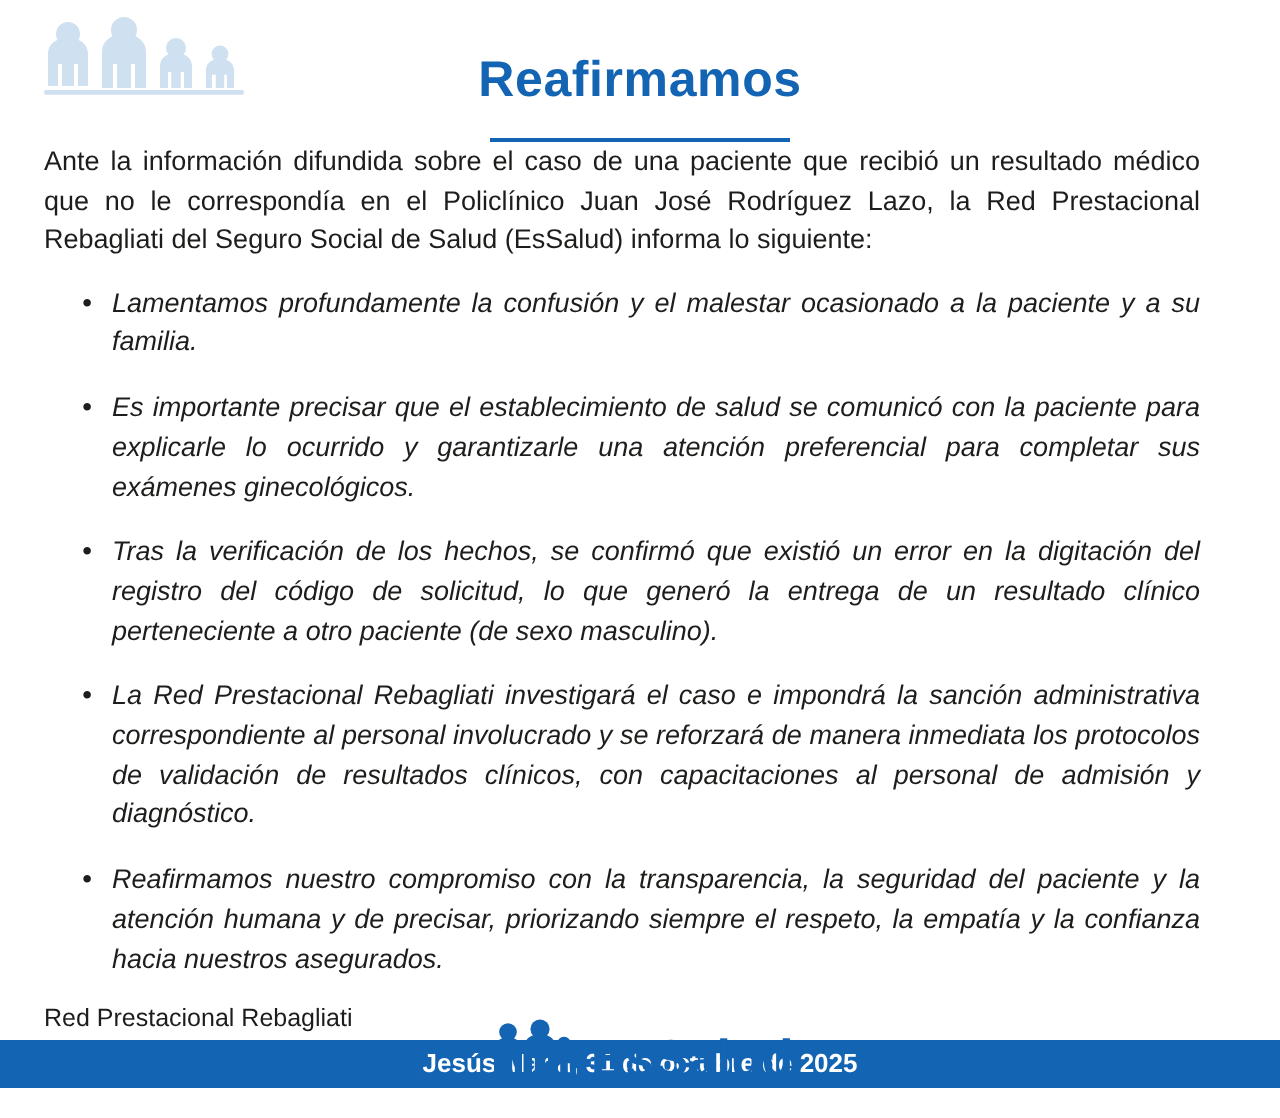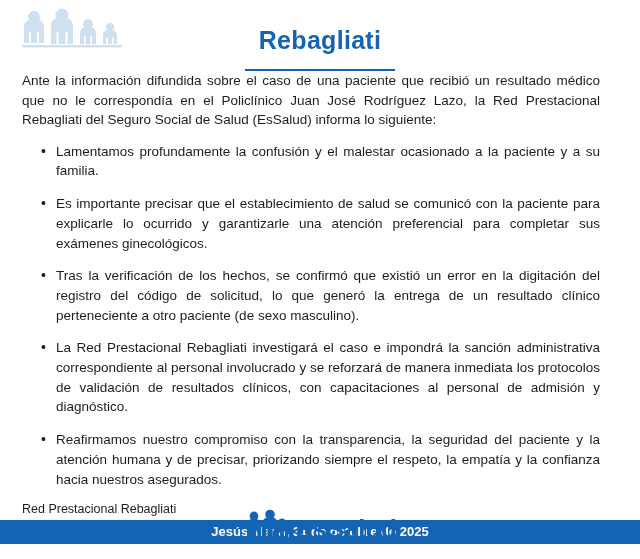--- a/index.html
+++ b/index.html
@@ -57,20 +57,21 @@
     margin: 0;
     padding-left: 34px;
     list-style: none;
   }
   ul.points li {
     position: relative;
     font-size: 13.5px;
     line-height: 1.46;
     text-align: justify;
     margin-bottom: 13px;
+    font-style: italic;
   }
   ul.points li::before {
     content: "\2022";
     position: absolute;
     left: -15px;
     top: -1px;
     font-size: 14px;
     color: #1d1d1b;
   }
   .sign {
@@ -127,21 +128,21 @@
         <path d="M33 18c0-5.5 4.5-9 11-9s11 3.5 11 9v18h-5.5V24h-2v12h-7V24h-2v12H33z"></path>
         <circle cx="70" cy="16" r="5"></circle>
         <path d="M62 25c0-4 3.5-6.5 8-6.5s8 2.5 8 6.5v11h-4v-8h-1.6v8h-4.8v-8H66v8h-4z"></path>
         <circle cx="92" cy="19" r="4.2"></circle>
         <path d="M85 27c0-3.4 3-5.6 7-5.6s7 2.2 7 5.6v9h-3.5v-6.6h-1.4V36h-4.2v-6.6H88V36h-3z"></path>
         <rect x="4" y="37" width="100" height="2.4" rx="1.2"></rect>
       </g>
     </svg>
   </div>
 
-  <h1 class="title">Rebagliati</h1>
+  <h1 class="title">Reafirmamos</h1>
   <div class="title-underline"></div>
 
   <div class="body-wrap">
     <p class="intro">Ante la información difundida sobre el caso de una paciente que recibió un resultado médico que no le correspondía en el Policlínico Juan José Rodríguez Lazo, la Red Prestacional Rebagliati del Seguro Social de Salud (EsSalud) informa lo siguiente:</p>
 
     <ul class="points">
       <li>Lamentamos profundamente la confusión y el malestar ocasionado a la paciente y a su familia.</li>
       <li>Es importante precisar que el establecimiento de salud se comunicó con la paciente para explicarle lo ocurrido y garantizarle una atención preferencial para completar sus exámenes ginecológicos.</li>
       <li>Tras la verificación de los hechos, se confirmó que existió un error en la digitación del registro del código de solicitud, lo que generó la entrega de un resultado clínico perteneciente a otro paciente (de sexo masculino).</li>
       <li>La Red Prestacional Rebagliati investigará el caso e impondrá la sanción administrativa correspondiente al personal involucrado y se reforzará de manera inmediata los protocolos de validación de resultados clínicos, con capacitaciones al personal de admisión y diagnóstico.</li>

